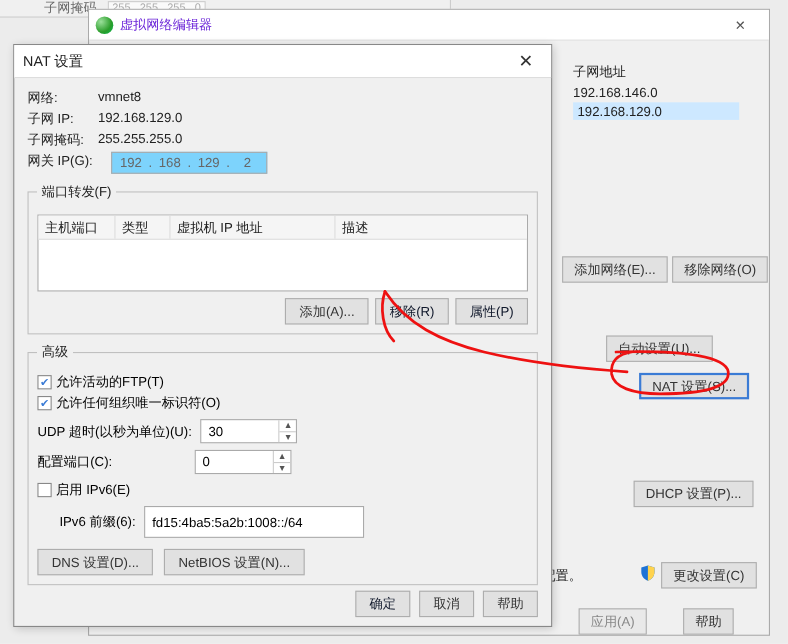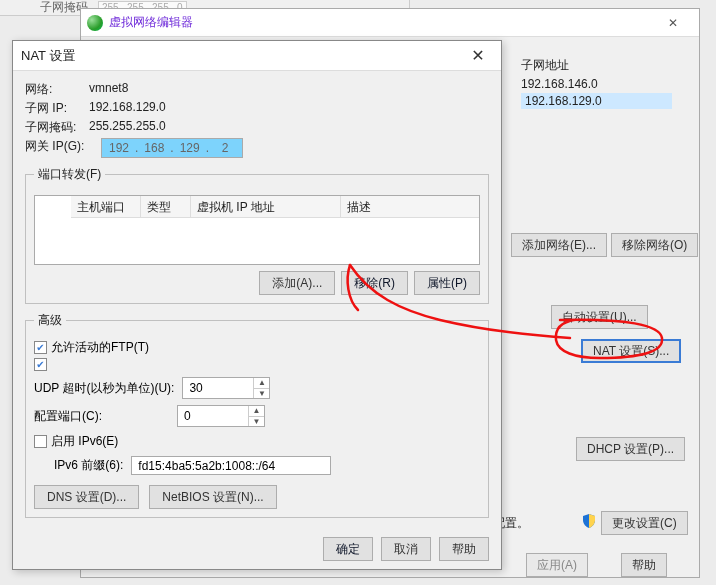--- a/index.html
+++ b/index.html
@@ -57,40 +57,40 @@
   .inforow { display:flex; gap:6px; margin:2px 0; color:#222;}
   .inforow .lbl { min-width: 58px; }
 
   .ipfield { display:inline-flex; align-items:center; border:1px solid #aaa; background:#7dd3fc; padding:0 4px; height:20px; color:#666;}
   .ipfield span.dot { padding:0 3px; }
   .ipfield .seg { min-width:26px; text-align:center; }
 
   fieldset.group { border:1px solid #c0c0c0; margin:8px 0; padding:8px;}
   fieldset.group legend { padding:0 4px; color:#222;}
 
-  .pf-table { border:1px solid #aaa; background:#fff; height:70px; margin-top:4px;padding-left:36px;}
+  .pf-table { border:1px solid #aaa; background:#fff; height:70px; margin-top:4px;}
   .pf-head { display:flex; background:#f5f5f5; border-bottom:1px solid #ddd; height:22px;}
   .pf-head div { border-right:1px solid #ddd; padding:3px 6px; color:#222;}
   .pf-head .c1{width:70px;} .pf-head .c2{width:50px;} .pf-head .c3{width:150px;} .pf-head .c4{flex:1; border-right:none;}
 
   .pf-btns { display:flex; justify-content:flex-end; gap:6px; margin-top:6px;}
   .btn { border:1px solid #adadad; background:#e1e1e1; height:24px; padding:0 12px; display:inline-flex; align-items:center; color:#333;}
   .btn.disabled { color:#0f172a; }
 
   .chk { display:flex; align-items:center; gap:4px; margin:2px 0;}
   .chk .box { width:13px; height:13px; border:1px solid #888; background:#fff; display:inline-flex; align-items:center; justify-content:center; font-size:10px; color:#3a7bd5;}
 
   .numrow { display:flex; align-items:center; gap:8px; margin:6px 0;}
   .spin { display:inline-flex; border:1px solid #aaa; background:#fff; height:22px;}
   .spin .val { width:70px; padding:0 6px; display:flex; align-items:center;}
   .spin .arrows { width:16px; display:flex; flex-direction:column; border-left:1px solid #ccc;}
   .spin .arrows div{ flex:1; display:flex; align-items:center; justify-content:center; font-size:8px; color:#555; border-bottom:1px solid #ccc;}
   .spin .arrows div:last-child{border-bottom:none;}
 
-  .txt { border:1px solid #aaa; background:#fff; height:19px; padding:0 6px; display:inline-flex; align-items:center; min-width:200px;}
+  .txt { border:1px solid #aaa; background:#fff; height:29px; padding:0 6px; display:inline-flex; align-items:center; min-width:200px;}
 
   .bottombar { position:absolute; bottom:8px; right:12px; display:flex; gap:8px;}
 
   
   .frag { position:absolute; left:0; top:0; width:410px; height:16px; background:#f0f0f0; border-bottom:1px solid #ccc; border-right:1px solid #ccc; display:flex; align-items:center; padding-left:40px; color:#666; gap:10px;}
   .frag .ipf { display:inline-flex; border:1px solid #ccc; background:#fafafa; height:14px; font-size:10px; padding:0 3px; color:#aaa;}
 
   
   .annot { position:absolute; inset:0; pointer-events:none;}
 </style>
@@ -181,20 +181,21 @@
     </fieldset>
 
     <fieldset class="group">
       <legend>高级</legend>
       <div class="chk">
           <span class="box">✔</span>
           <span>允许活动的FTP(T)</span>
         </div>
       <div class="chk">
           <span class="box">✔</span>
+          <span>允许任何组织唯一标识符(O)</span>
         </div>
 
       <div class="numrow">
         <span>UDP 超时(以秒为单位)(U):</span>
         <div class="spin">
           <div class="val">30</div>
           <div class="arrows">
               <div>▲</div>
               <div>▼</div>
             </div>

